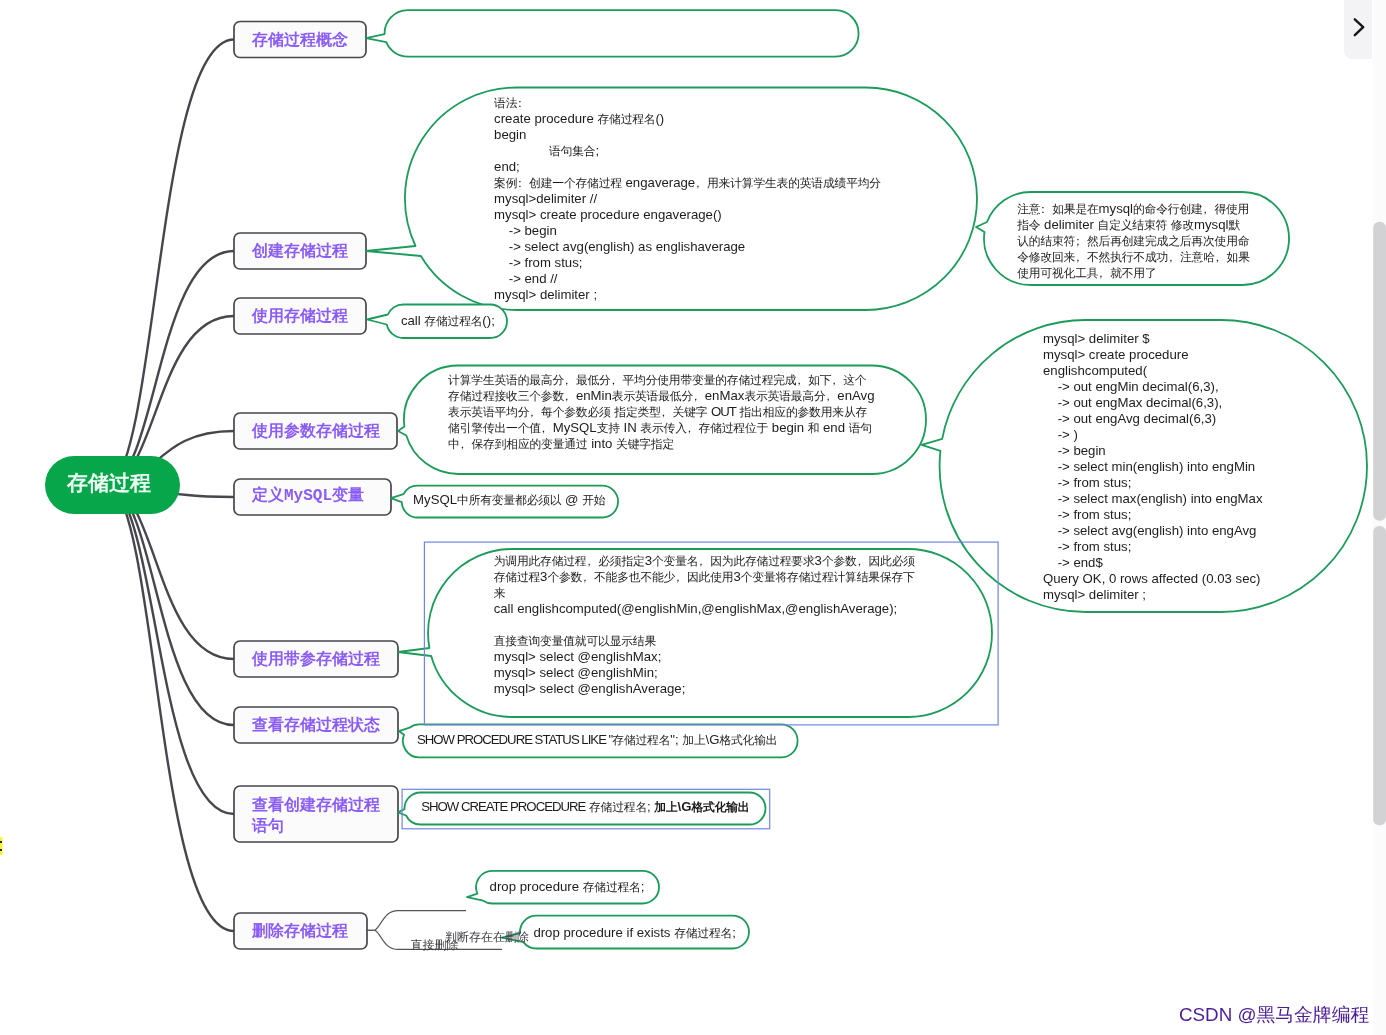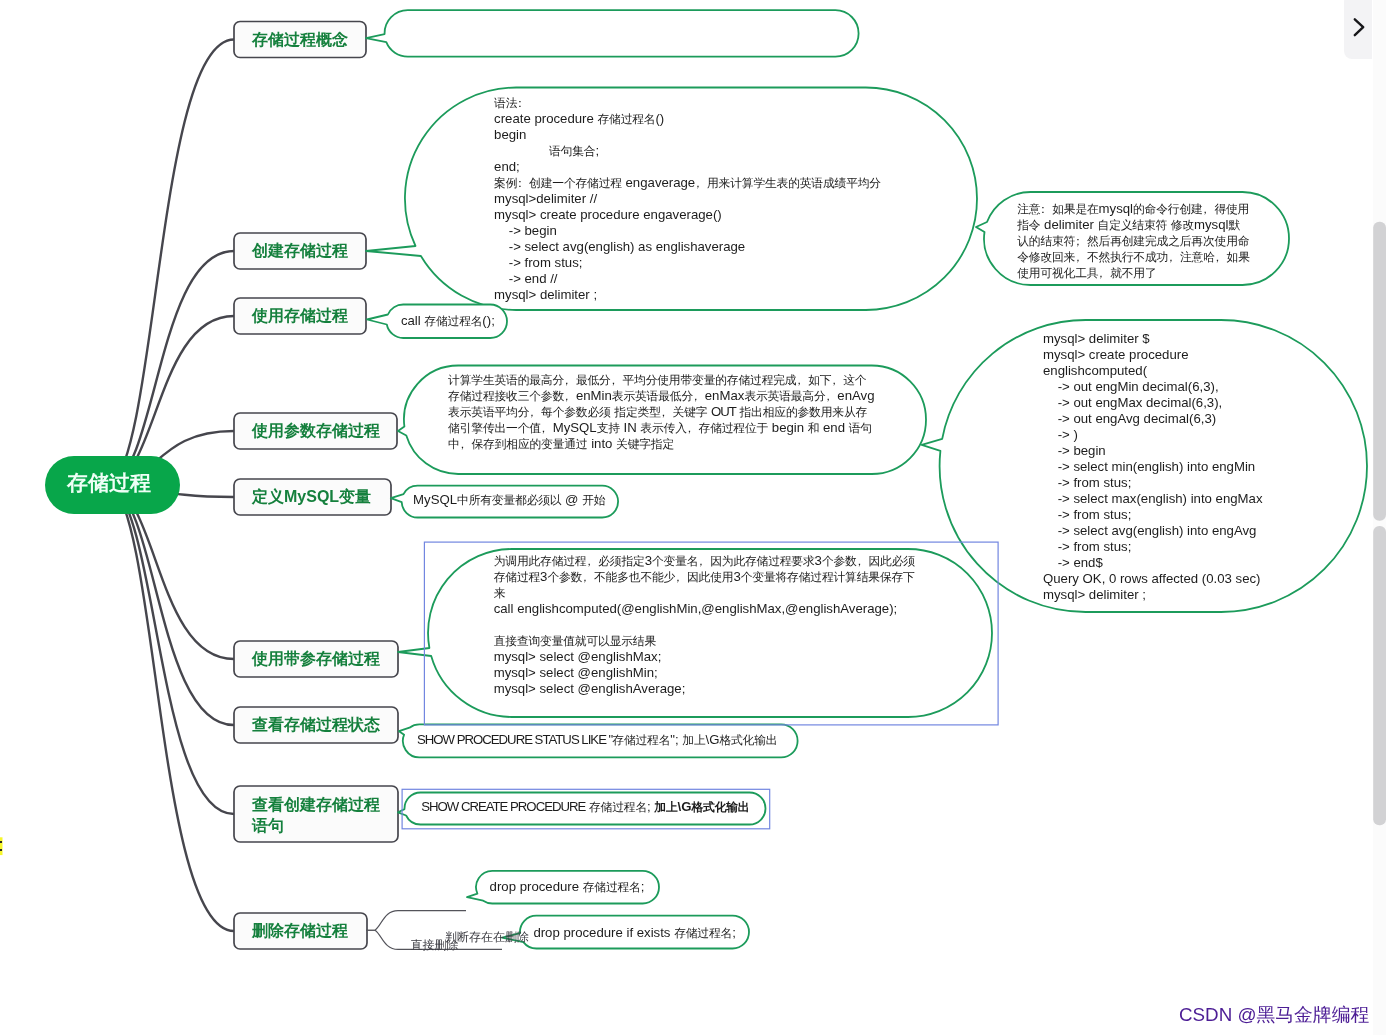--- a/index.html
+++ b/index.html
@@ -4,21 +4,21 @@
 <title>mindmap</title>
 <style>
   html,body{margin:0;padding:0;}
   body{width:1386px;height:1035px;background:#ffffff;overflow:hidden;
        font-family:"Liberation Sans",sans-serif;-webkit-font-smoothing:antialiased;}
   #canvas{position:relative;width:1386px;height:1035px;background:#fff;}
   svg#art{position:absolute;left:0;top:0;width:1386px;height:1035px;}
   .abs{position:absolute;box-sizing:border-box;}
   .root-label{color:#eefff6;font-size:21px;font-weight:700;
               text-align:center;white-space:nowrap;line-height:21px;}
-  .branch-label{color:#15803d;font-size:16px;font-weight:700;
+  .branch-label{color:#8b5cf6;font-size:16px;font-weight:700;
                 white-space:pre-line;line-height:21.4px;}
   .leaf-text{color:#1c1c1c;font-size:13.2px;line-height:16px;white-space:pre;}
   .cjk{font-size:11.8px;letter-spacing:-0.2px;}
   .cjk::after{content:"";letter-spacing:0;}
   .pun{display:inline-block;width:1em;text-indent:-0.28em;overflow:visible;}
   .caps{letter-spacing:-1px;}
   .caps::after{content:"";letter-spacing:0;}
   .sub-label{color:#3a3a40;font-size:12.6px;white-space:nowrap;line-height:12.6px;}
   .sub-label .cjk{font-size:12px;letter-spacing:0;}
   .watermark{color:#4c1d95;font-size:18.8px;white-space:nowrap;line-height:19px;}
@@ -83,21 +83,21 @@
 <rect x="1373.2" y="526" width="12.8" height="299.2" rx="6" fill="#d2d2d4"></rect>
 
 </svg>
 
   <div class="abs root-label" style="left:45px;top:474px;width:128px;font-family:Liberation Mono, monospace;">存储过程</div>
 
   <div class="abs branch-label" style="left:252px;top:28.5px;">存储过程概念</div>
   <div class="abs branch-label" style="left:252px;top:240.0px;">创建存储过程</div>
   <div class="abs branch-label" style="left:252px;top:305.0px;">使用存储过程</div>
   <div class="abs branch-label" style="left:252px;top:420.0px;">使用参数存储过程</div>
-  <div class="abs branch-label" style="left:252px;top:486.0px;">定义MySQL变量</div>
+  <div class="abs branch-label" style="left:252px;top:486.0px;font-family:Liberation Mono, monospace;">定义MySQL变量</div>
   <div class="abs branch-label" style="left:252px;top:648.0px;">使用带参存储过程</div>
   <div class="abs branch-label" style="left:252px;top:714.0px;">查看存储过程状态</div>
   <div class="abs branch-label" style="left:252px;top:793.7px;">查看创建存储过程
 语句</div>
   <div class="abs branch-label" style="left:252px;top:920.0px;">删除存储过程</div>
 
   <div class="abs leaf-text cjk-wrap" style="left:494.1px;top:95.3px;"><span class="cjk">语法<span class="pun">：</span></span>
 create procedure <span class="cjk">存储过程名</span>()
 begin
                <span class="cjk">语句集合</span>;

